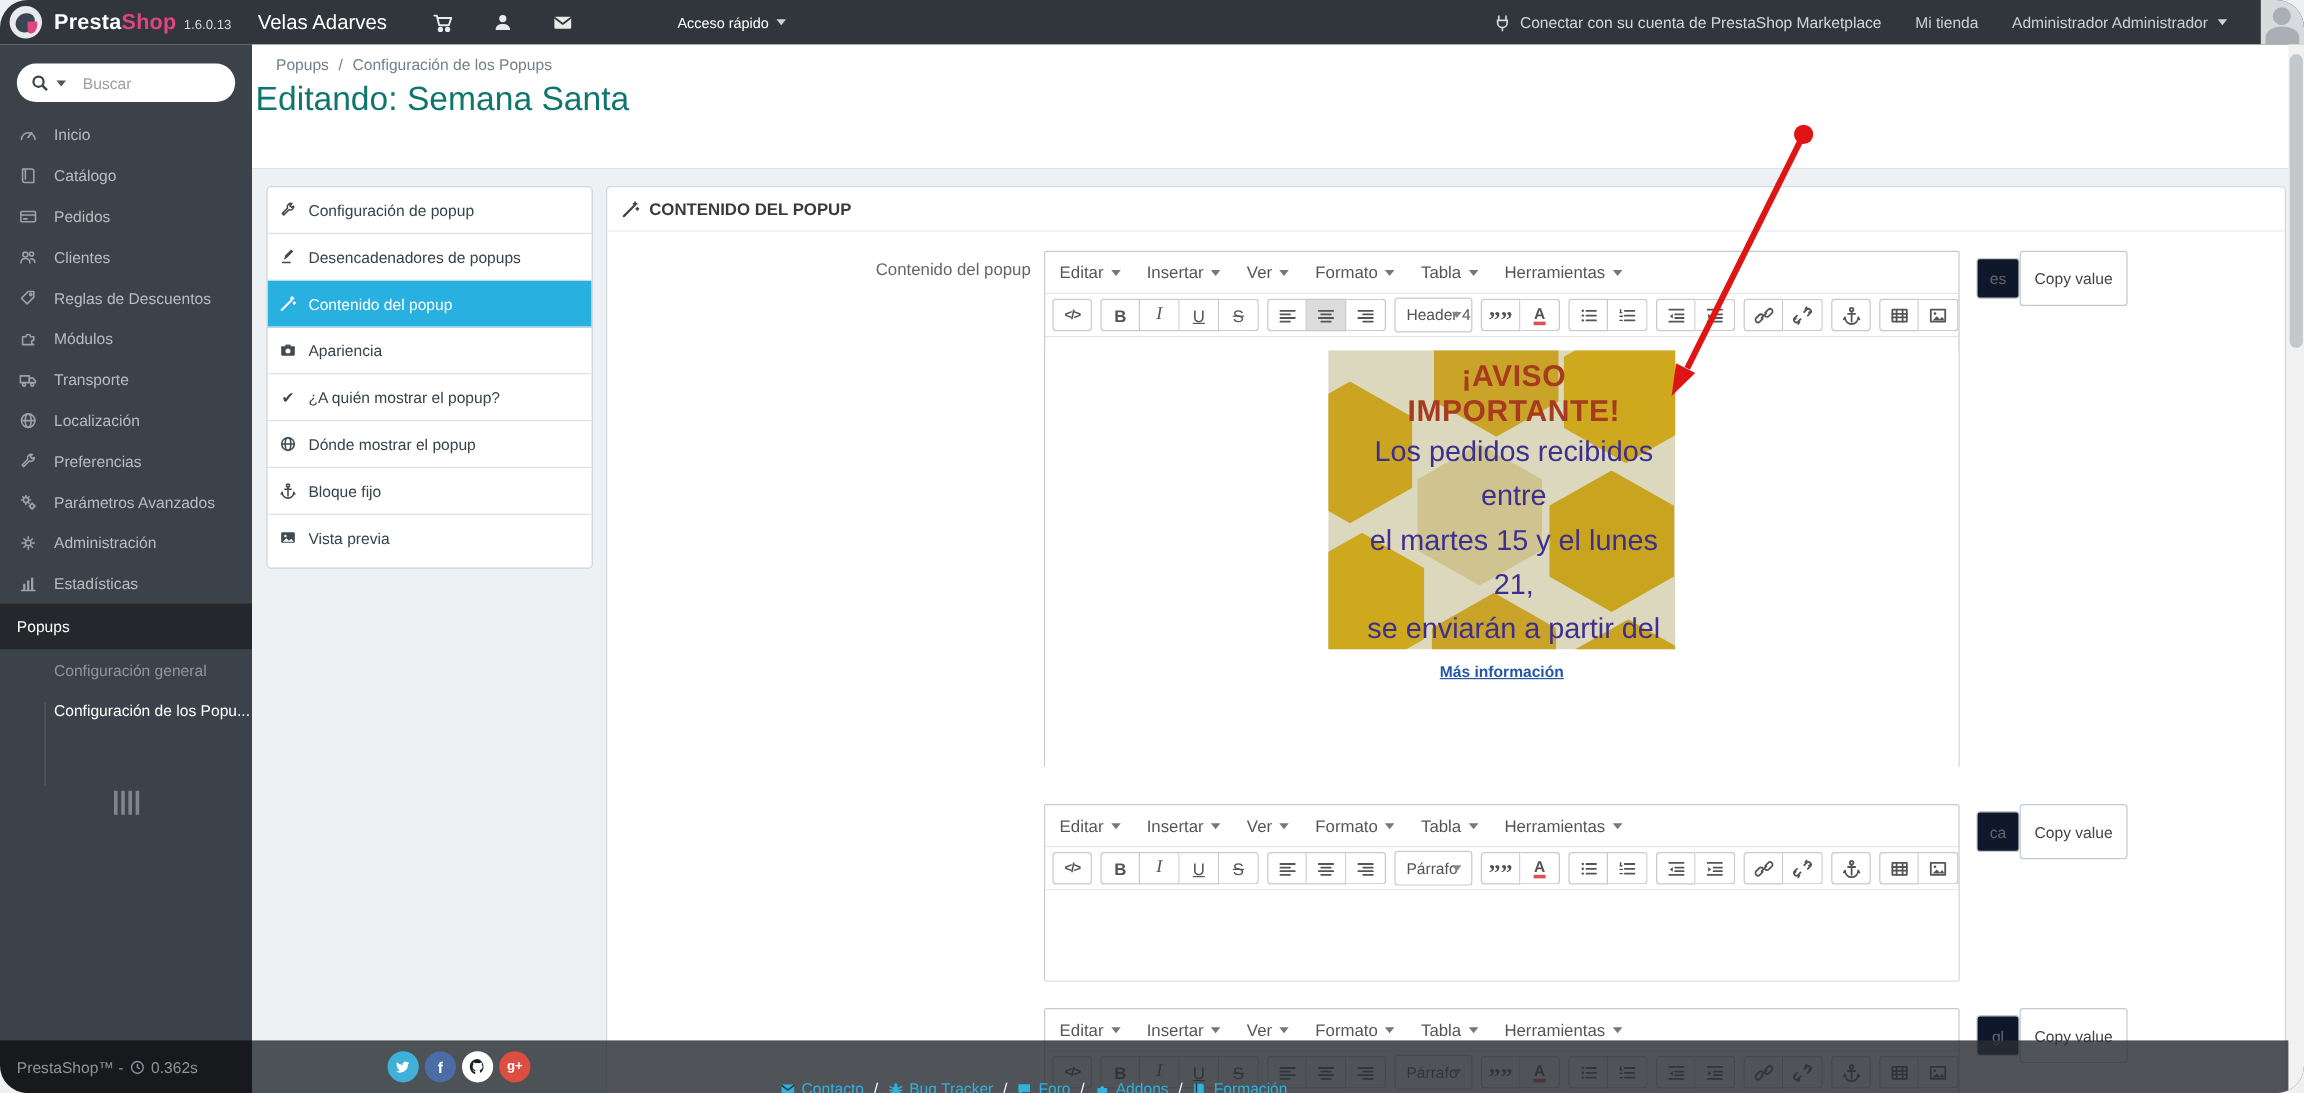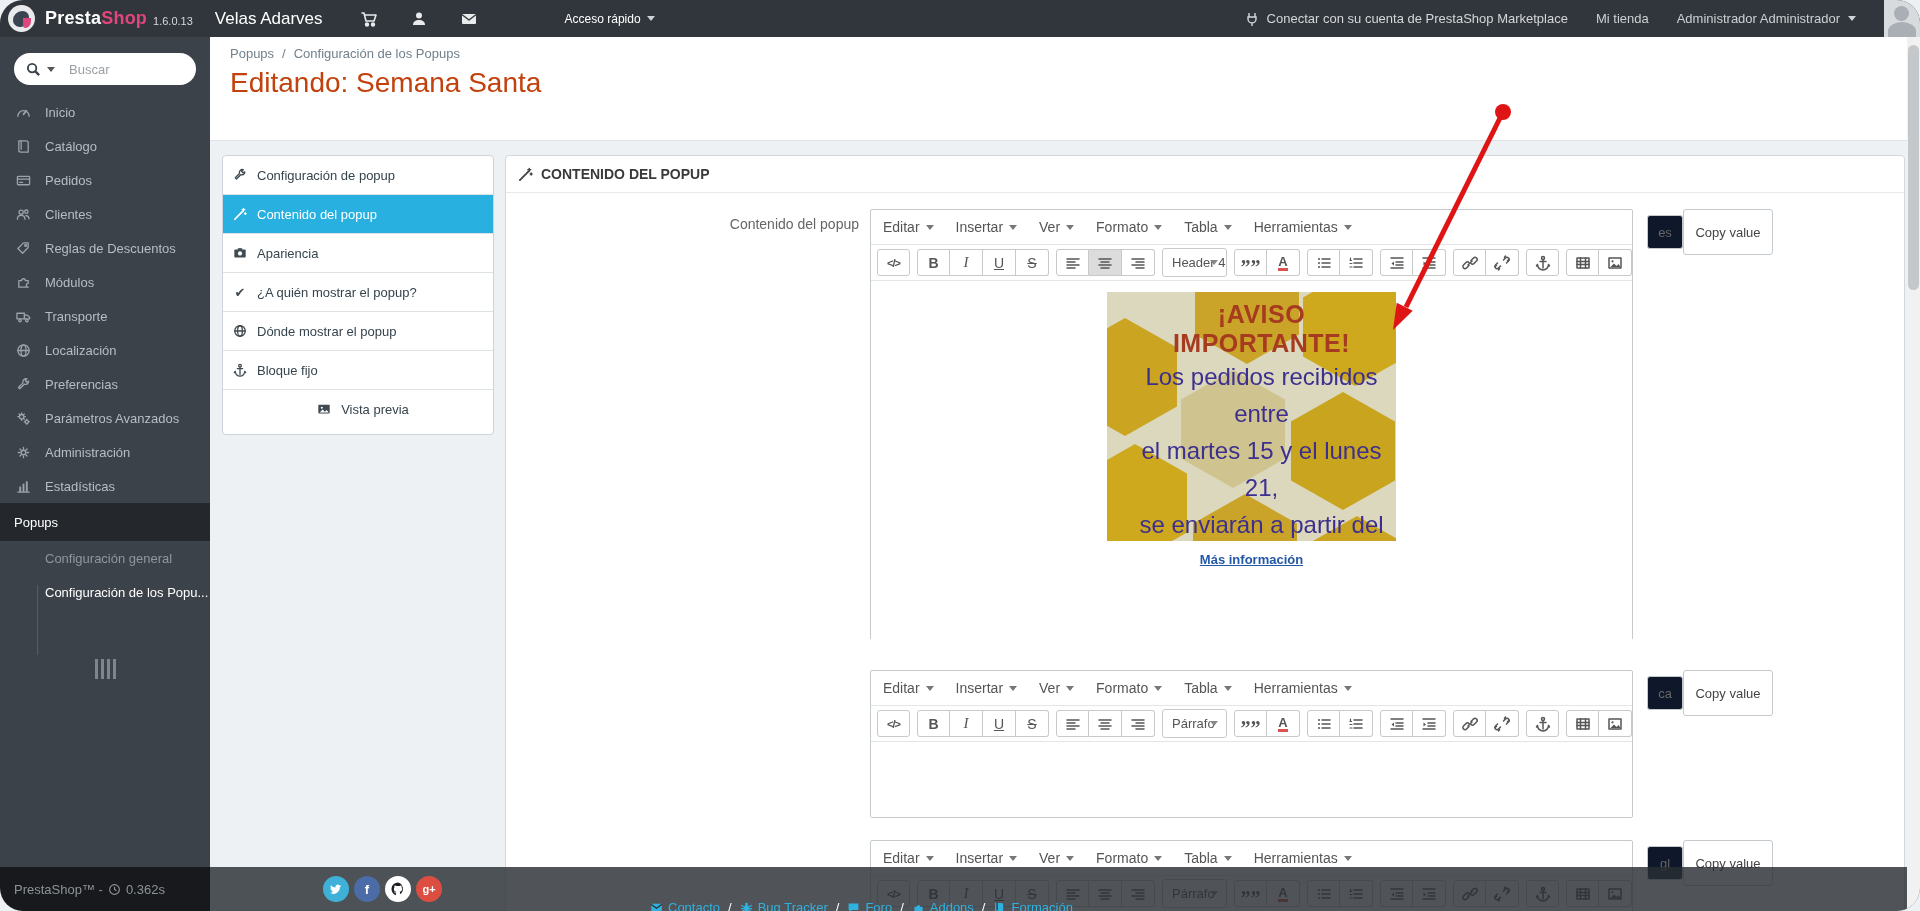--- a/index.html
+++ b/index.html
@@ -39,25 +39,25 @@
   .nav-sub{position:relative;padding-left:45px;display:flex;align-items:center;height:34px;color:#8f969c;font-size:13px;cursor:pointer;}
   .nav-sub.on{color:#fff;}
   .subrail{position:absolute;left:37px;top:548px;width:1px;height:70px;background:#565c63;}
   .collapse-handle{position:absolute;left:0;width:210px;top:622px;display:flex;justify-content:center;gap:3px;cursor:pointer;}
   .collapse-handle i{width:3px;height:20px;background:#7e858c;}
   
   .content{position:absolute;left:210px;top:37px;width:1710px;height:874px;}
   .page-head{position:absolute;left:0;top:0;width:100%;height:103px;background:#fff;border-bottom:1px solid #dfe3e6;}
   .breadcrumb{position:absolute;left:20px;top:9px;font-size:13px;color:#72818c;display:flex;gap:8px;}
   .breadcrumb a{color:#72818c;text-decoration:none;cursor:pointer;}
-  .page-title{position:absolute;left:20px;top:30px;font-size:28px;font-weight:300;color:#c2410c;}
+  .page-title{position:absolute;left:3px;top:30px;font-size:28px;font-weight:300;color:#0f766e;}
   
   .tabs-card{position:absolute;left:12px;top:118px;width:270px;background:#fff;border:1px solid #cdd3d8;border-radius:4px;overflow:hidden;padding-bottom:6px;}
   .tab-row{height:38px;display:flex;align-items:center;gap:9px;padding-left:9px;border-bottom:1px solid #dde2e5;font-size:13px;color:#35444d;cursor:pointer;}
-  .tab-row:last-child{border-bottom:0;justify-content:center;}
+  .tab-row:last-child{border-bottom:0;}
   .tab-row .tic{width:16px;display:flex;justify-content:center;}
   .tab-row svg{stroke:#3f4a52;fill:none;stroke-width:1.5;stroke-linecap:round;stroke-linejoin:round;}
   .tab-row.active{background:#27b0e0;color:#fff;}
   .tab-row.active svg{stroke:#fff;}
   .tab-row .chk{font-size:13px;color:#3f4a52;}
   
   .panel{position:absolute;left:295px;top:118px;right:15px;height:900px;background:#fff;border:1px solid #d2d8dc;border-radius:4px;}
   .panel-head{height:36px;display:flex;align-items:center;gap:8px;padding-left:12px;border-bottom:1px solid #e7ebee;font-size:14px;font-weight:700;color:#3a3a3a;}
   .panel-head svg{stroke:#444;fill:none;stroke-width:1.6;stroke-linecap:round;}
   .field-label{position:absolute;left:140px;top:60px;width:213px;text-align:right;font-size:14px;color:#666;}
@@ -324,20 +324,29 @@
 
     <div class="tabs-card">
       <div class="tab-row">
           <span class="tic">
             <svg width="14" height="14" viewBox="0 0 16 16">
               <path d="M13.5 4.5a3.4 3.4 0 0 1-4.6 3.2L4 12.6 2.6 11.2 7.5 6.3a3.4 3.4 0 0 1 4.2-4.4L9.8 3.8l1.6 1.6z"></path>
             </svg>
           </span>
           <span>Configuración de popup</span>
         </div>
+      <div class="tab-row">
+          <span class="tic">
+            <svg width="14" height="14" viewBox="0 0 16 16">
+              <path d="M4 11l1.5-4.5L11 1l2 2-5.5 5.5L4 11z" fill="#3f4a52" stroke="none"></path>
+              <path d="M3 13.5h7"></path>
+            </svg>
+          </span>
+          <span>Desencadenadores de popups</span>
+        </div>
       <div class="tab-row active">
           <span class="tic">
             <svg width="14" height="14" viewBox="0 0 16 16">
               <path d="M2 14L11 5" stroke-width="2"></path>
               <path d="M12 1.5v3M10.5 3h3M14 6.5v2M13 7.5h2"></path>
             </svg>
           </span>
           <span>Contenido del popup</span>
         </div>
       <div class="tab-row">

